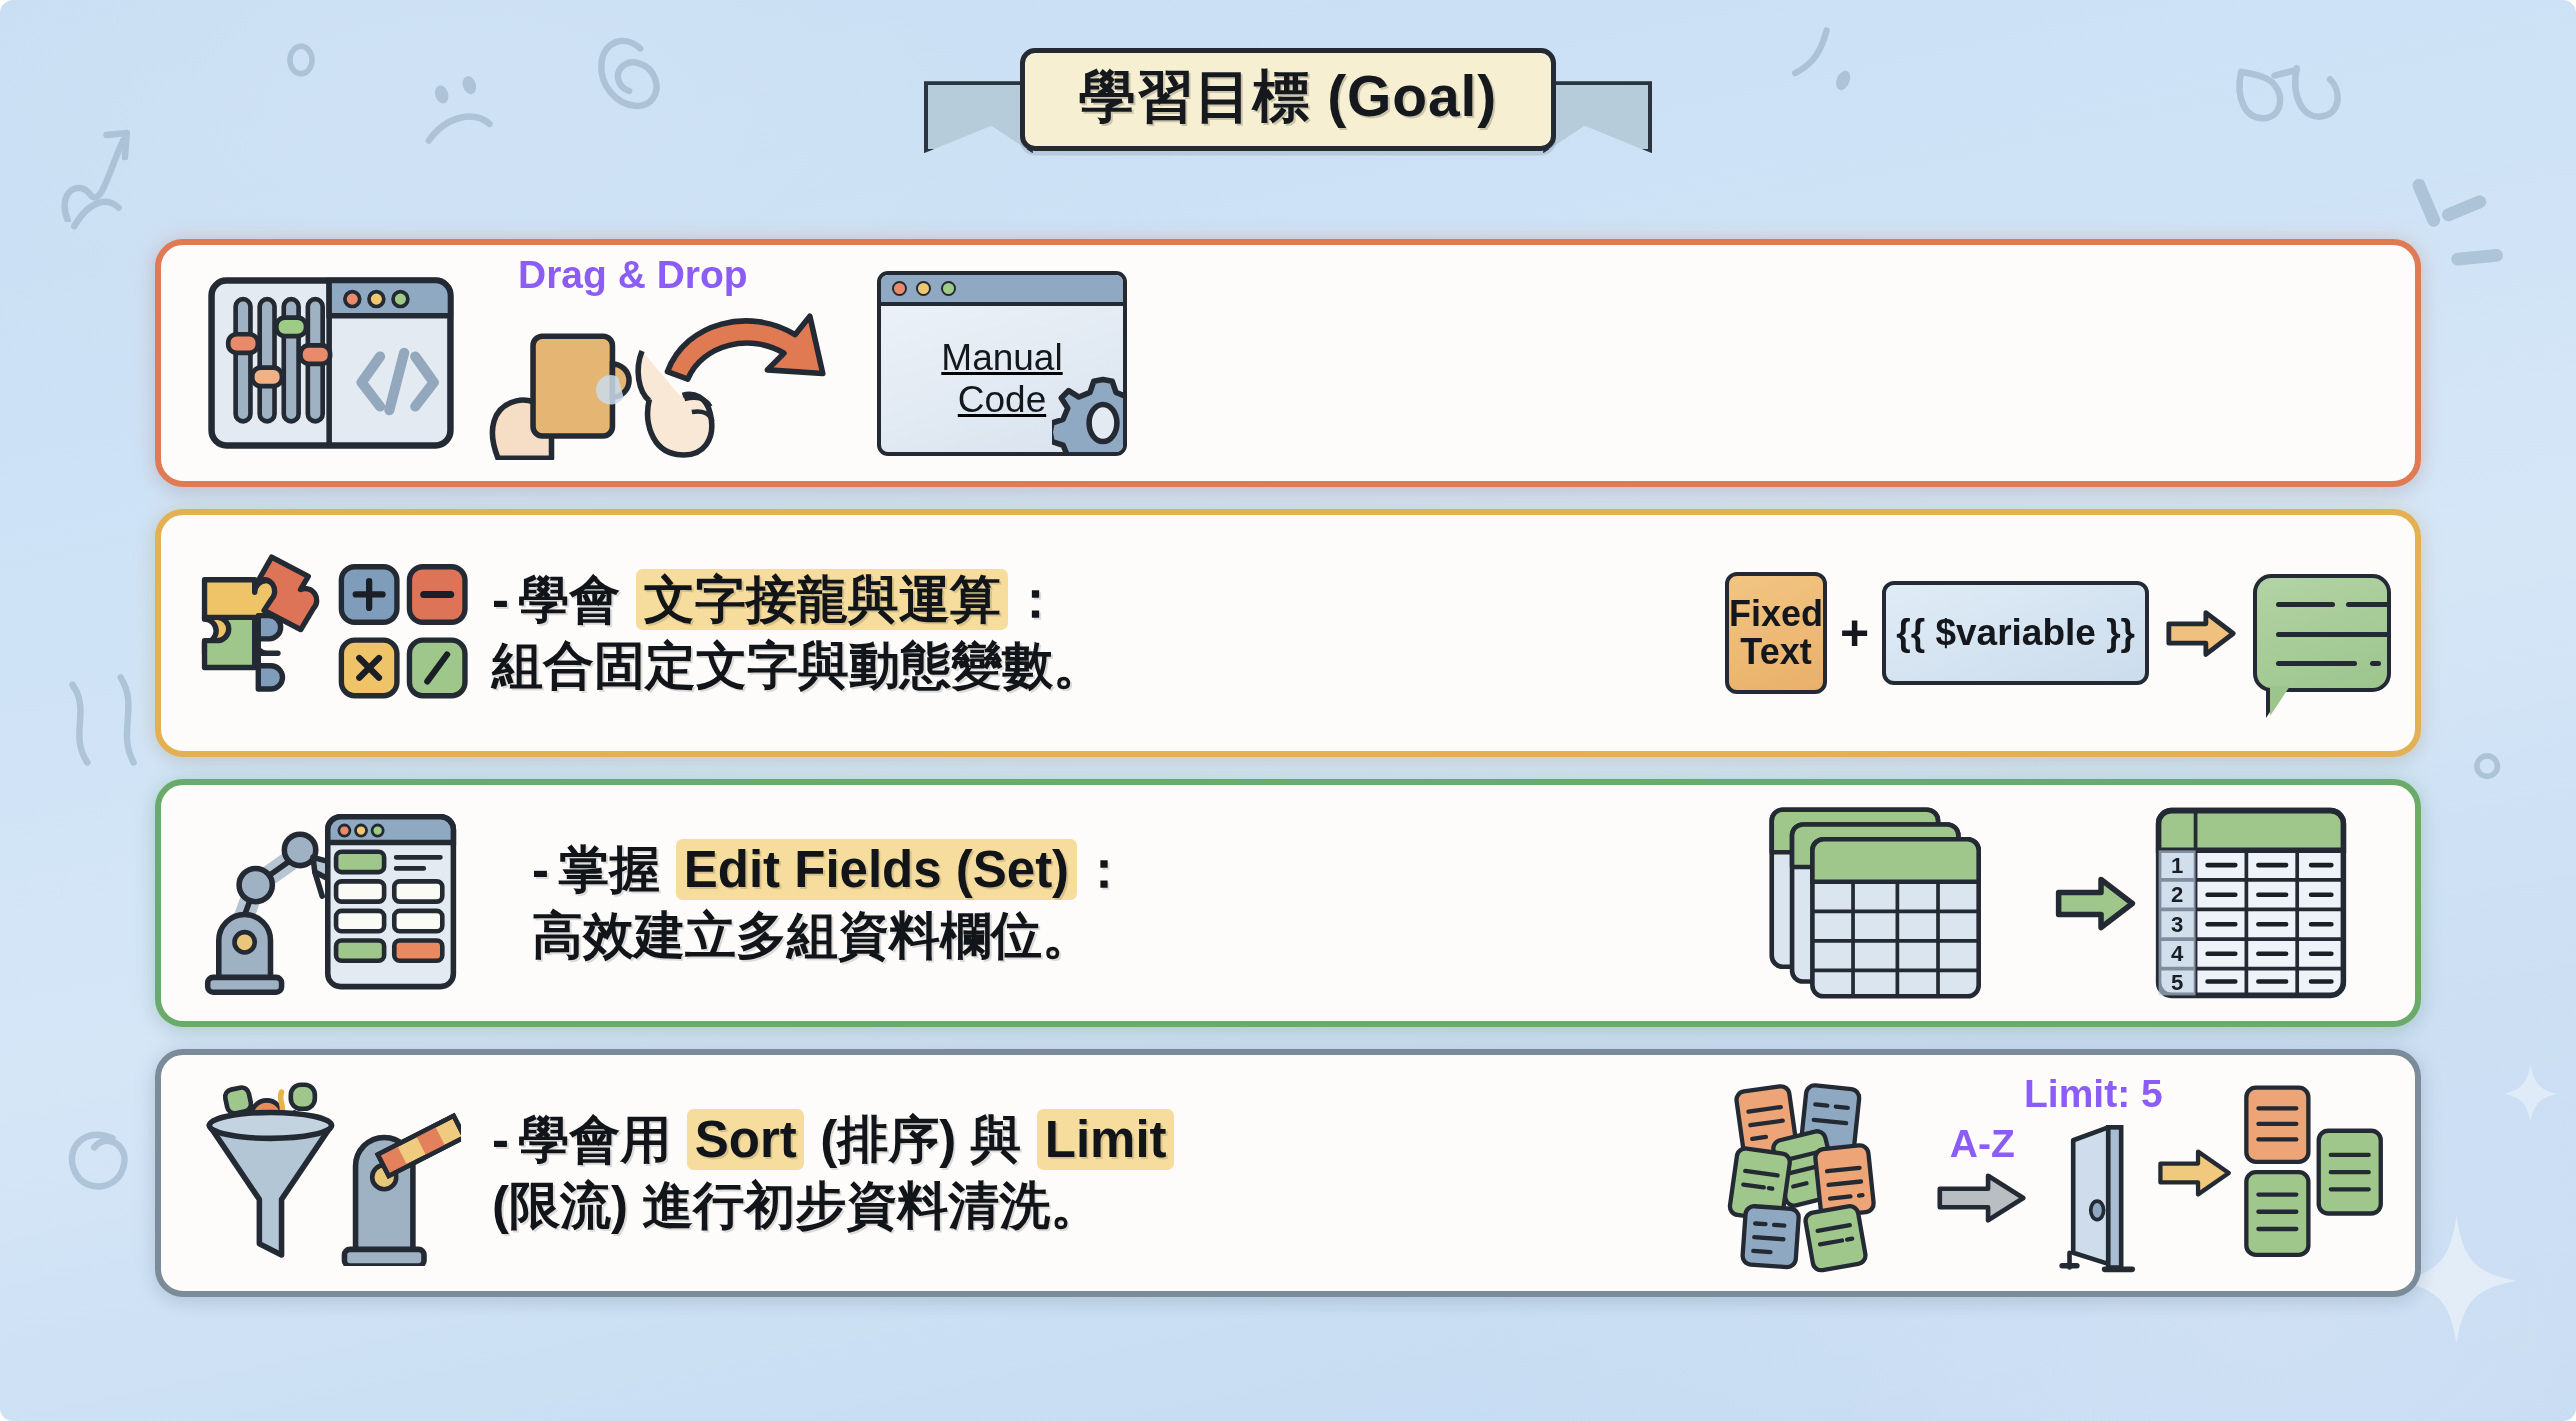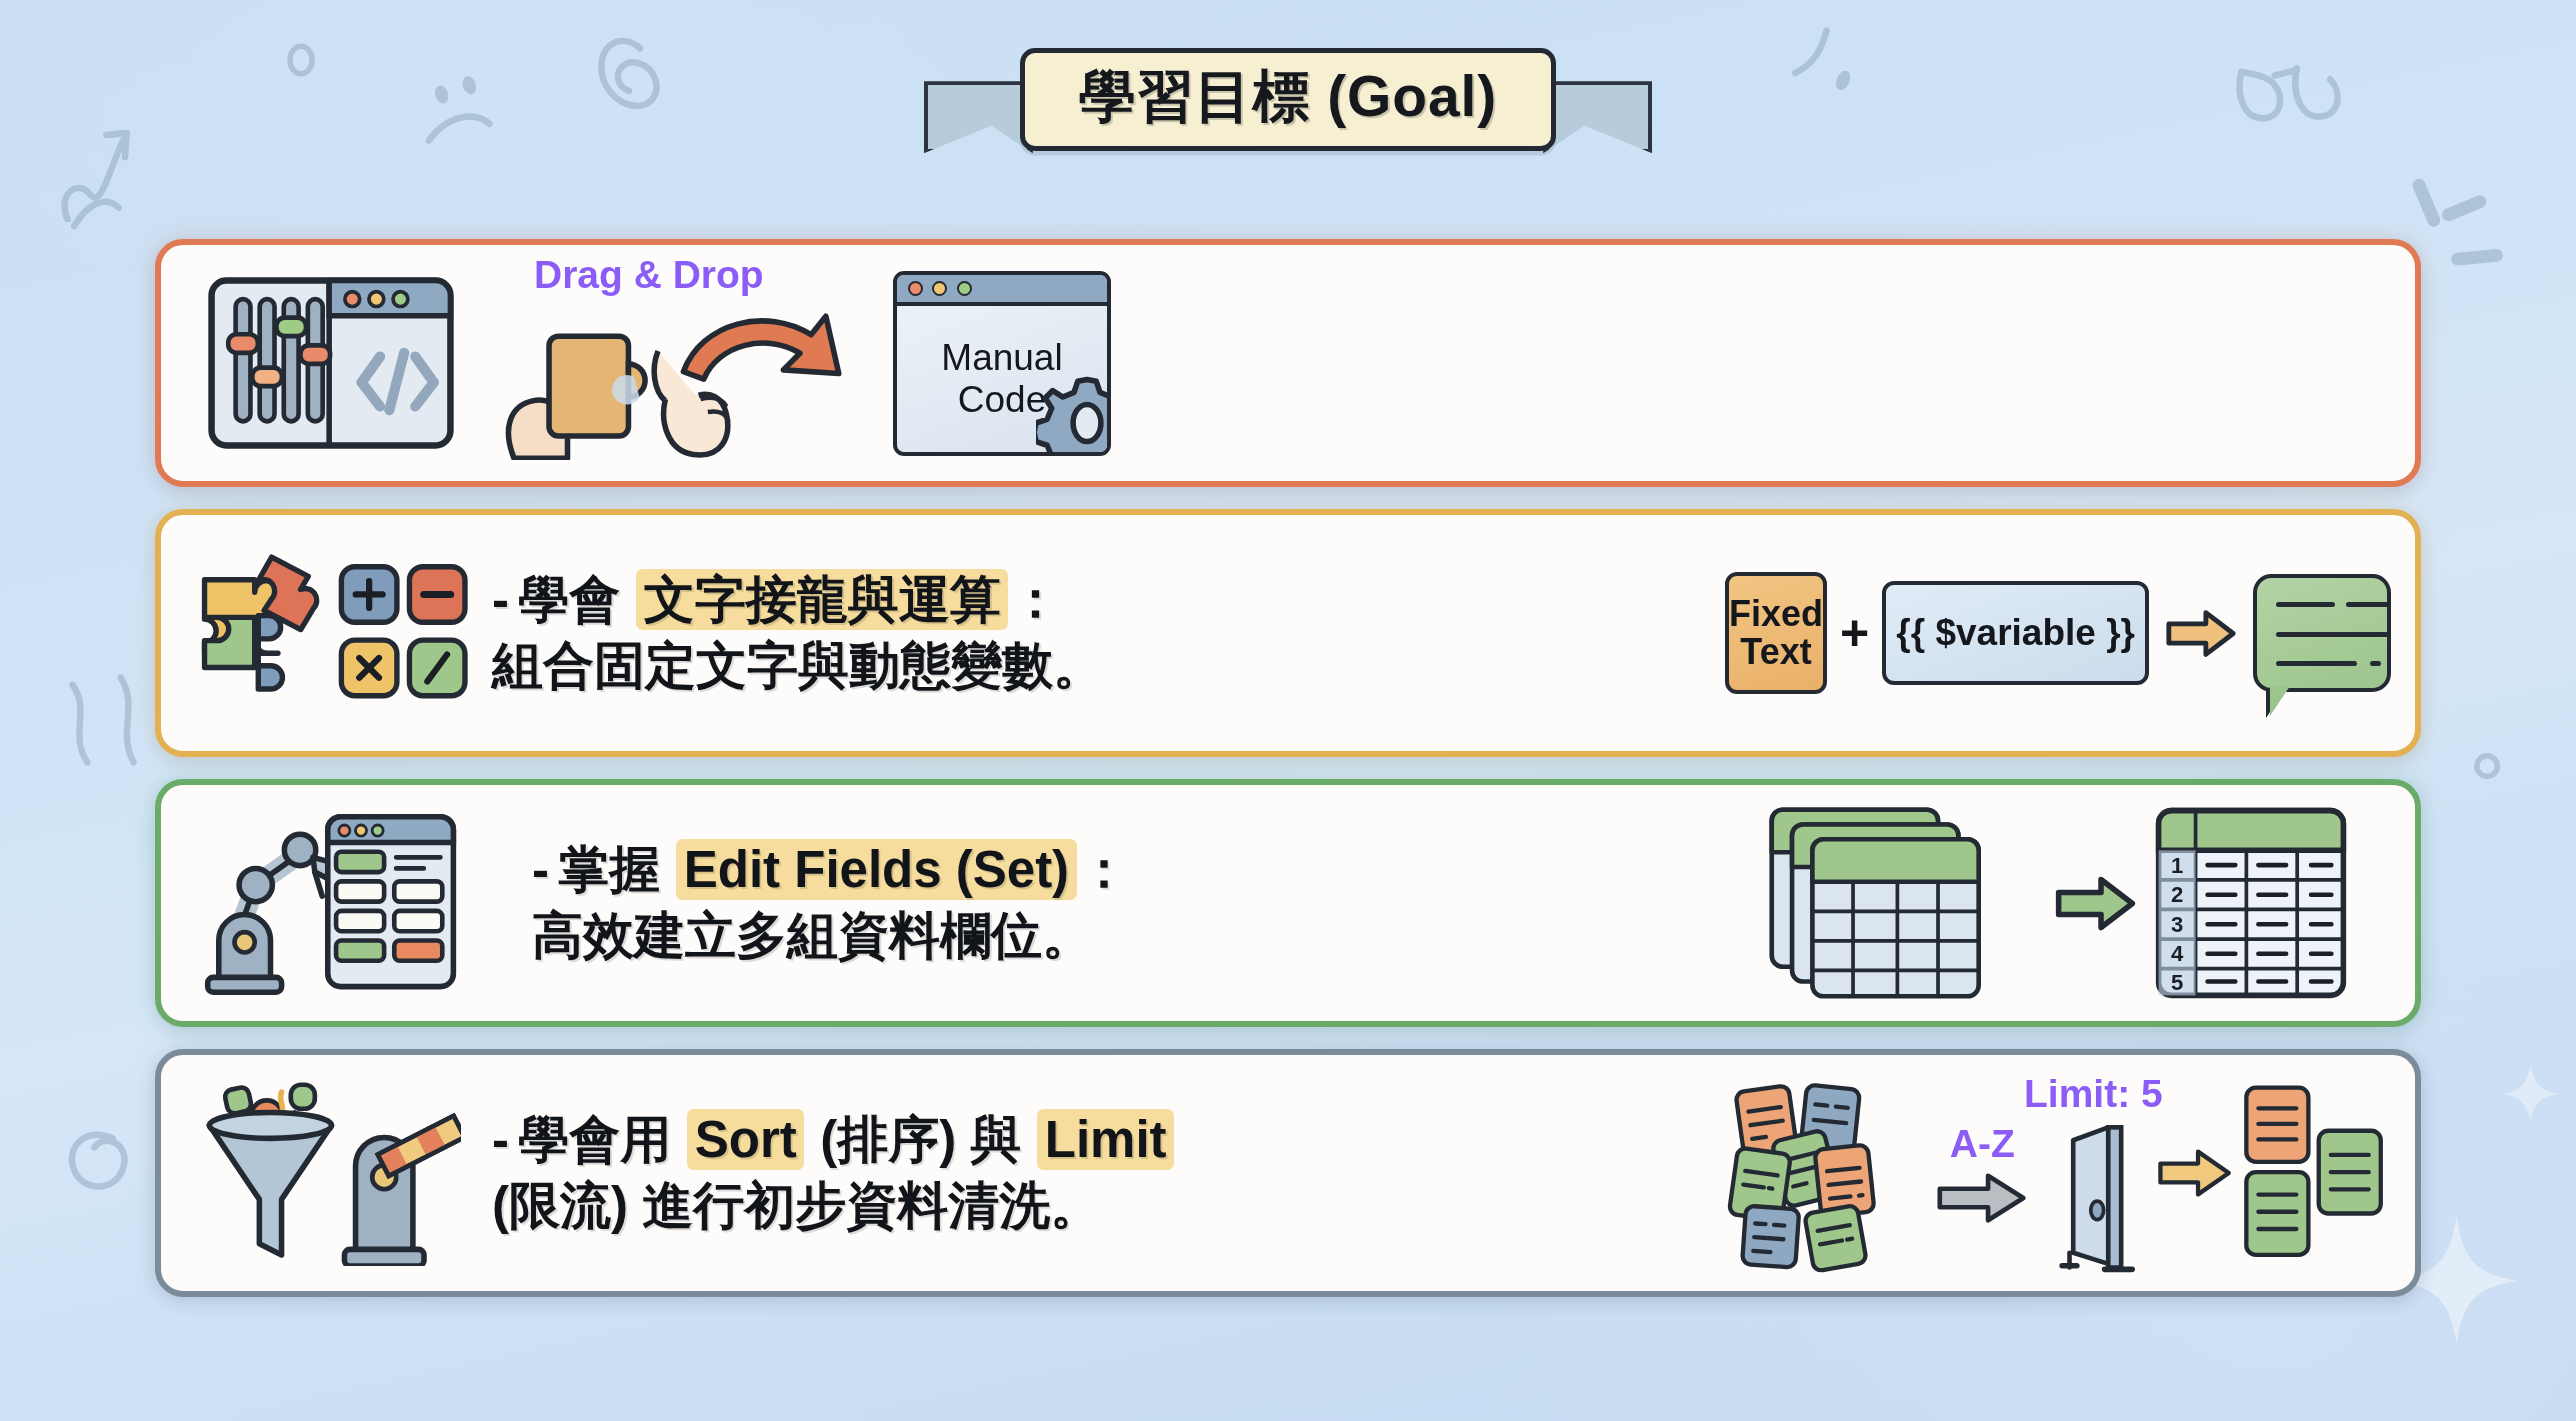--- a/index.html
+++ b/index.html
@@ -13,20 +13,21 @@
 
   #canvas {
     position: relative;
     width: 2576px;
     height: 1421px;
     background:
       radial-gradient(ellipse 1295px 648px at 18% 8%, #cfe2f5 0%, rgba(207,226,245,0) 70%),
       radial-gradient(ellipse 1110px 740px at 88% 92%, #cfe0f4 0%, rgba(207,224,244,0) 72%),
       linear-gradient(168deg, #c6dcf2 0%, #cde2f6 26%, #d5e6f7 55%, #c9def3 82%, #c2d9f0 100%);
     overflow: hidden;
+    border-radius: 13px;
   }
 
   
   .doodle-layer {
     position: absolute;
     inset: 0;
     pointer-events: none;
     opacity: .52;
   }
   .doodle-layer svg { position: absolute; }
@@ -279,21 +280,21 @@
             <path d="M150 80 a16 16 0 1 0 6 22" fill="#cbdcec" opacity=".85"></path>
             <path d="M176 52 C168 72 172 96 184 106 C196 116 214 114 220 104" fill="#fae8d6" stroke="#232a33" stroke-width="6" stroke-linejoin="round"></path>
             <path d="M184 104 C178 128 186 160 214 164 C244 168 256 146 250 120 C246 102 232 96 220 100" fill="#fae8d6" stroke="#232a33" stroke-width="6" stroke-linejoin="round"></path>
             <path d="M222 104 C236 100 246 104 250 112" fill="none" stroke="#232a33" stroke-width="5"></path>
             <path d="M230 118 C242 116 250 120 252 128" fill="none" stroke="#232a33" stroke-width="5"></path>
           </svg>
           <svg style="position:absolute;left:181px;top:39px" width="185" height="102" viewBox="0 0 200 110">
             <path d="M8 72 C28 18 98 2 146 32 L162 12 L176 74 L116 70 L134 52 C98 30 46 42 30 80 Z" fill="#df7a52" stroke="#232a33" stroke-width="6" stroke-linejoin="round"></path>
           </svg>
         </div>
-        <div class="win" style="width:218px;height:185px;position:relative;">
+        <div class="win" style="width:250px;height:185px;position:relative;text-decoration:underline;">
           <div class="win-bar">
             <span class="dot r"></span>
             <span class="dot y"></span>
             <span class="dot g"></span>
           </div>
           <div style="display:flex;flex-direction:column;align-items:center;justify-content:center;height:146px;font-size:37px;color:#14171c;line-height:1.12;">
             <span>Manual</span>
             <span>Code</span>
           </div>
           <svg style="position:absolute;right:-31px;bottom:-22px" width="102" height="102" viewBox="0 0 110 110">

